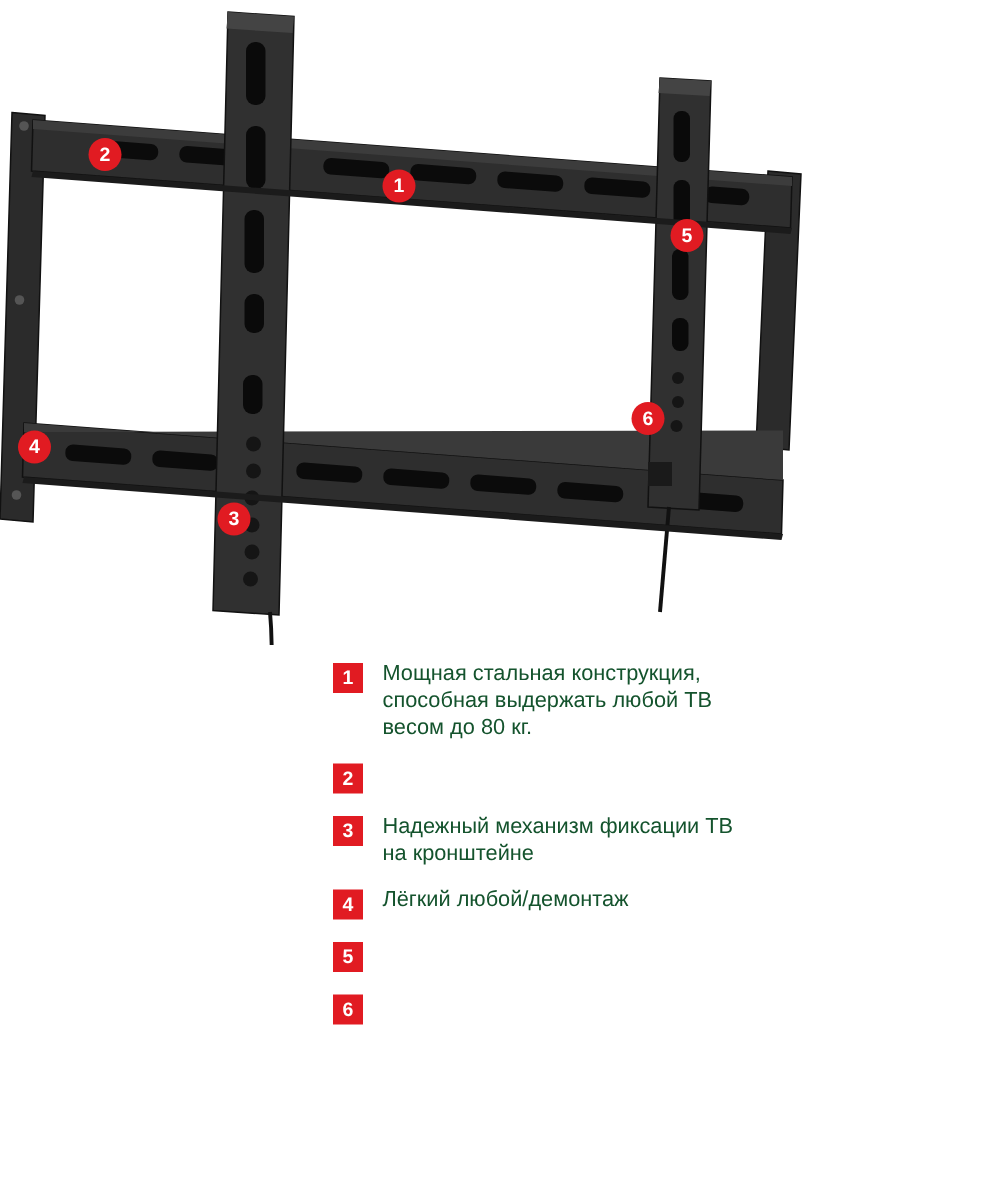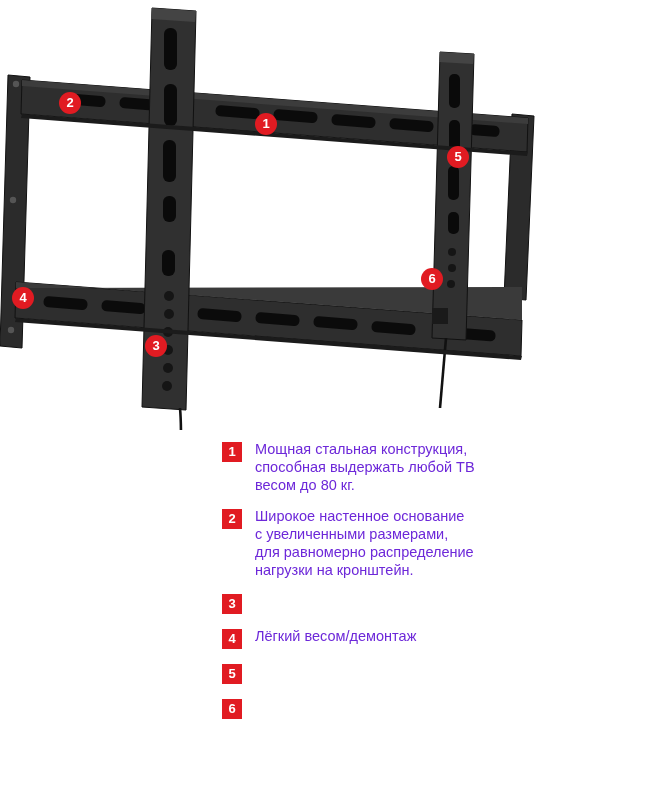--- a/index.html
+++ b/index.html
@@ -68,21 +68,21 @@
     font-weight: bold;
     line-height: 20px;
     text-align: center;
     margin-right: 13px;
     margin-top: 2px;
     font-family: "Liberation Sans", sans-serif;
   }
   .legend-text {
     font-size: 14.5px;
     line-height: 18px;
-    color: #6d28d9;
+    color: #14532d;
     white-space: pre-line;
     font-family: "Liberation Sans", sans-serif;
   }
 </style>
 </head>
 <body>
 
 <div id="page">
 
   <div id="illustration">
@@ -176,33 +176,31 @@
 
     <div class="legend-row">
       <div class="legend-num">1</div>
       <div class="legend-text">Мощная стальная конструкция,
 способная выдержать любой ТВ
 весом до 80 кг.</div>
     </div>
 
     <div class="legend-row">
       <div class="legend-num">2</div>
-      <div class="legend-text">Широкое настенное основание
-с увеличенными размерами,
-для равномерно распределение
-нагрузки на кронштейн.</div>
     </div>
 
     <div class="legend-row">
       <div class="legend-num">3</div>
+      <div class="legend-text">Надежный механизм фиксации ТВ
+на кронштейне</div>
     </div>
 
     <div class="legend-row">
       <div class="legend-num">4</div>
-      <div class="legend-text">Лёгкий весом/демонтаж</div>
+      <div class="legend-text">Лёгкий любой/демонтаж</div>
     </div>
 
     <div class="legend-row">
       <div class="legend-num">5</div>
     </div>
 
     <div class="legend-row">
       <div class="legend-num">6</div>
     </div>
 

